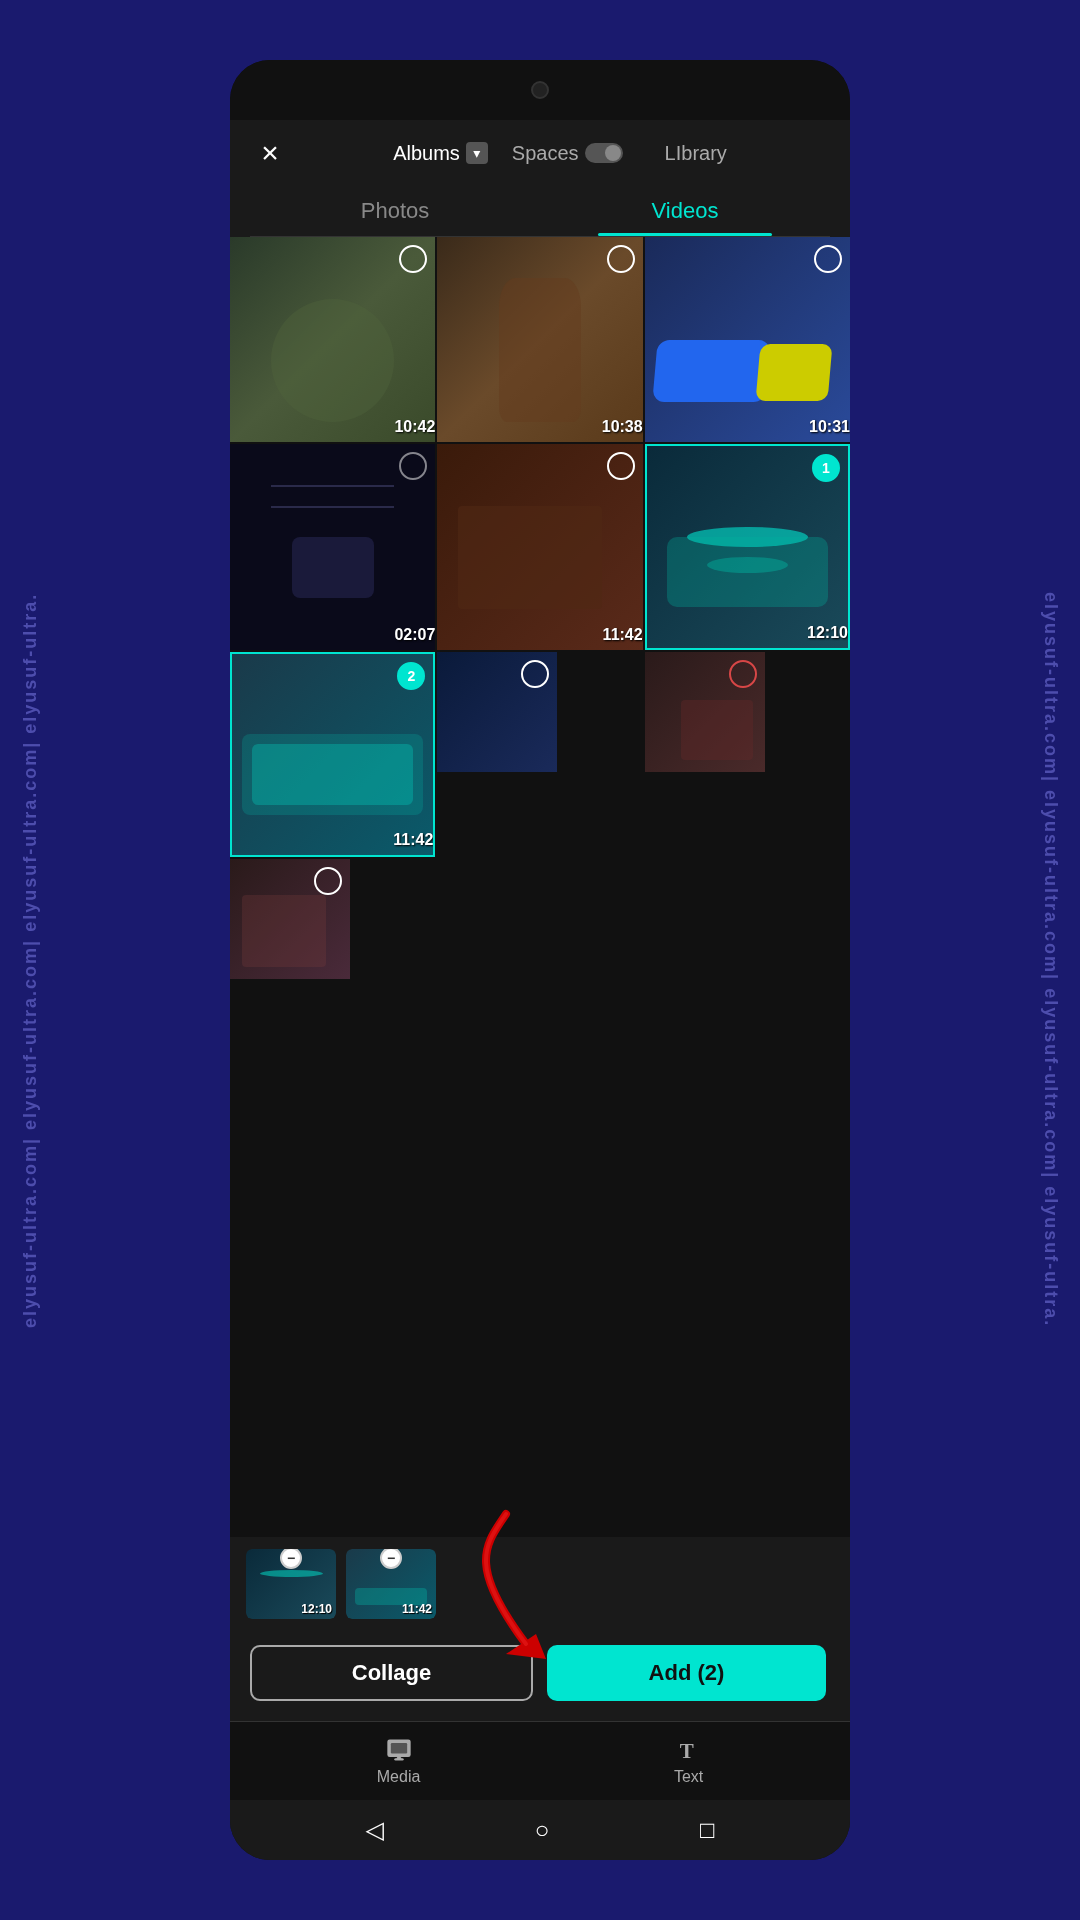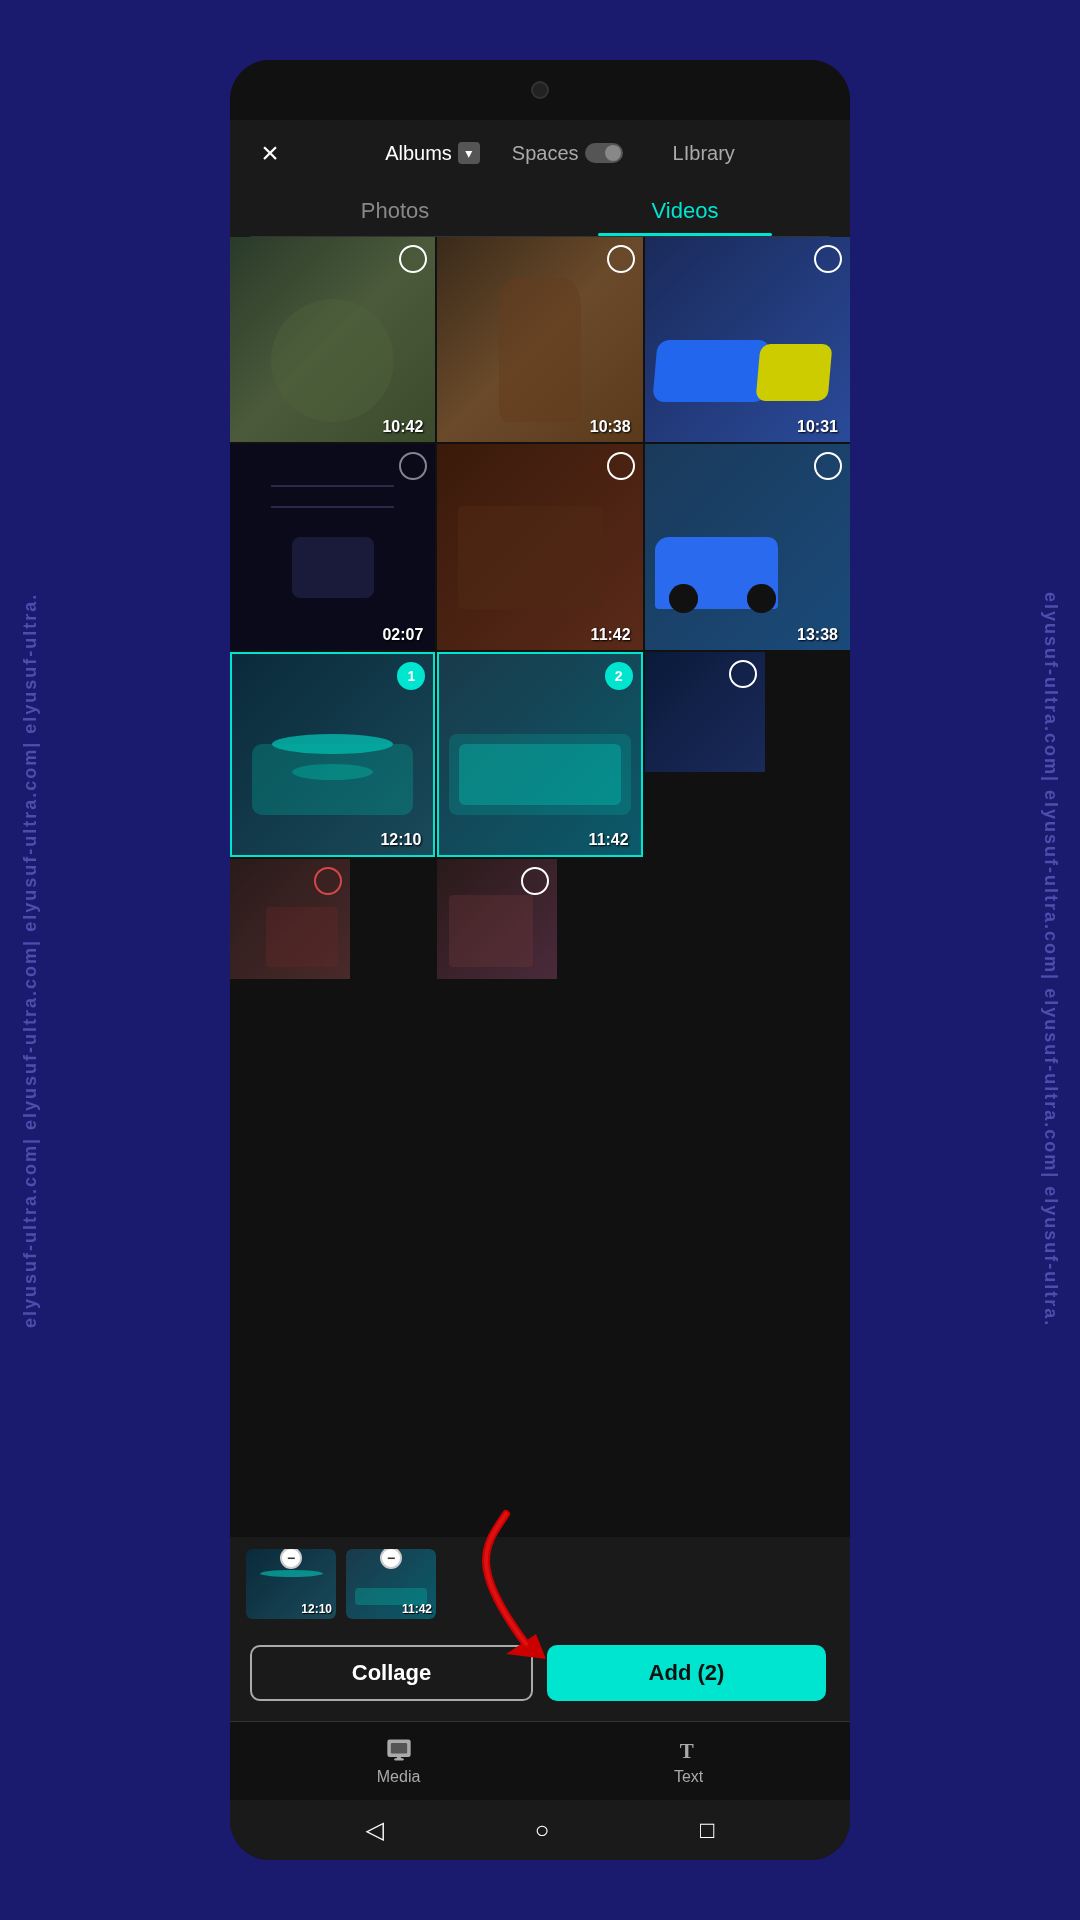--- a/index.html
+++ b/index.html
@@ -89,21 +89,21 @@
     }
     .close-btn {
       color: #fff;
       font-size: 30px;
       cursor: pointer;
       width: 40px;
       text-align: center;
     }
     .header-tabs {
       display: flex;
-      gap: 32px;
+      gap: 24px;
       align-items: center;
       flex: 1;
       justify-content: center;
     }
     .header-tab {
       color: #aaa;
       font-size: 20px;
       cursor: pointer;
       display: flex;
       align-items: center;
@@ -198,21 +198,21 @@
       cursor: pointer;
     }
     
     .thumb-1 { background: linear-gradient(135deg, #2a3a2a 0%, #4a5a3a 50%, #3a4a2a 100%); }
     .thumb-2 { background: linear-gradient(135deg, #3a2a1a 0%, #6a4a2a 50%, #5a3a1a 100%); }
     .thumb-3 { background: linear-gradient(135deg, #888 0%, #aaa 50%, #999 100%); }
 
     .video-duration {
       position: absolute;
       bottom: 6px;
-      right: 12px;
+      right: 0;
       color: #fff;
       font-size: 16px;
       font-weight: bold;
       text-shadow: 1px 1px 2px #000;
     }
     .select-circle {
       position: absolute;
       top: 8px;
       right: 8px;
       width: 28px;
@@ -438,29 +438,20 @@
         </div>
 
         <div class="video-item">
           <div style="width:100%;height:100%;position:relative;background:linear-gradient(135deg,#3a1a0a,#5a2a1a);">
             <div style="position:absolute;bottom:20%;left:10%;width:70%;height:50%;background:rgba(80,40,20,0.6);border-radius:4px;"></div>
           </div>
           <div class="select-circle"></div>
           <div class="video-duration">11:42</div>
         </div>
 
-        <div class="video-item">
-          <div style="width:100%;height:100%;position:relative;background:linear-gradient(135deg,#1a3a5a,#1a4a7a);">
-            <div style="position:absolute;bottom:20%;left:5%;width:60%;height:35%;background:#2a6aee;border-radius:14px 10px 4px 4px;"></div>
-            <div style="position:absolute;bottom:18%;left:12%;width:14%;height:14%;background:#111;border-radius:50%;"></div>
-            <div style="position:absolute;bottom:18%;left:50%;width:14%;height:14%;background:#111;border-radius:50%;"></div>
-          </div>
-          <div class="select-circle"></div>
-          <div class="video-duration">13:38</div>
-        </div>
 
         <div class="video-item" style="border: 2px solid #00e5d0;">
           <div style="width:100%;height:100%;position:relative;background:linear-gradient(135deg,#0a2a3a,#1a4a5a);">
             <div style="position:absolute;top:40%;left:20%;width:60%;height:10%;background:#00e5d0;border-radius:50%;opacity:0.6;"></div>
             <div style="position:absolute;top:55%;left:30%;width:40%;height:8%;background:#00c0aa;border-radius:50%;opacity:0.4;"></div>
             <div style="position:absolute;bottom:20%;left:10%;width:80%;height:35%;background:rgba(0,180,160,0.3);border-radius:10px;"></div>
           </div>
           <div class="select-circle selected-1">1</div>
           <div class="video-duration">12:10</div>
         </div>

